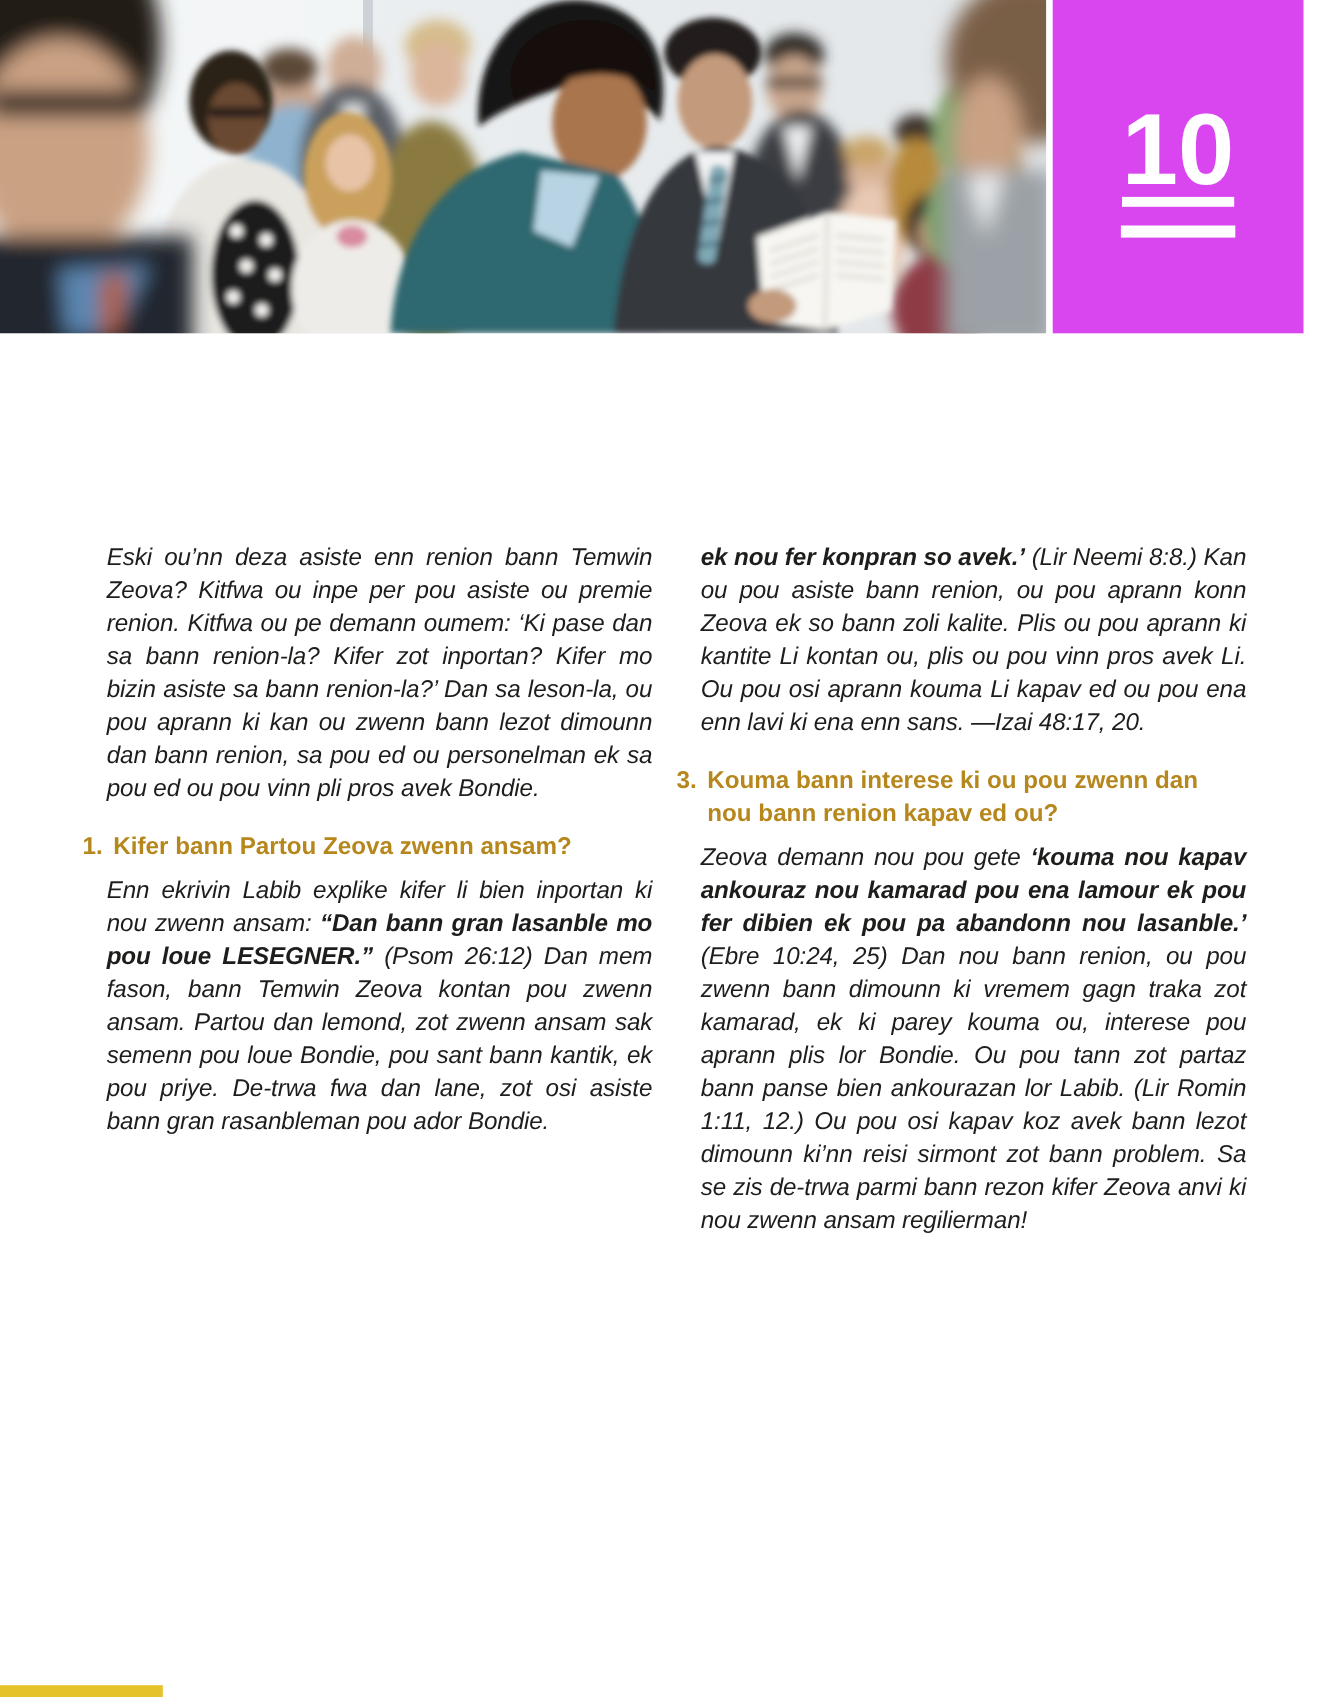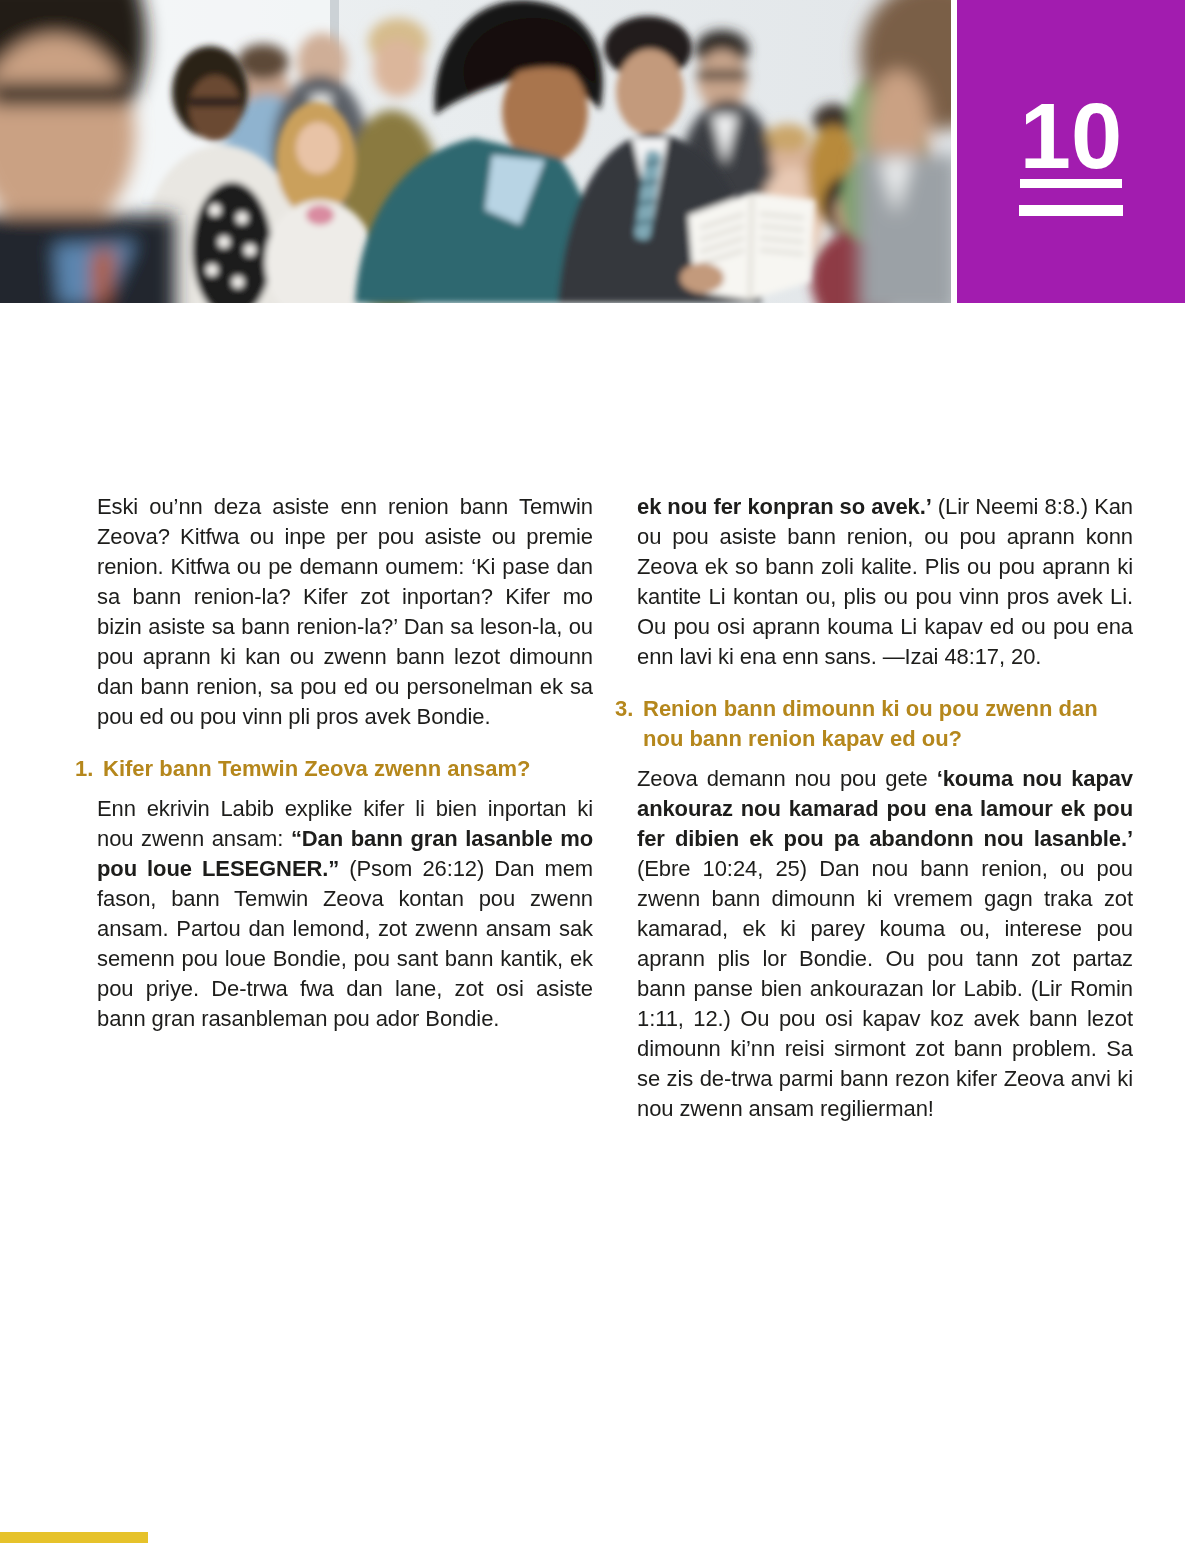--- a/index.html
+++ b/index.html
@@ -2,36 +2,36 @@
 <html><head>
 <meta charset="utf-8">
 <style>
   html,body{margin:0;padding:0;background:#ffffff;}
   .page{position:relative;width:1200px;height:1543px;background:#ffffff;overflow:hidden;
         font-family:"Liberation Sans",sans-serif;color:#1d1d1b;}
 
   
   .photo-wrap{position:absolute;left:0;top:0;width:951px;height:303px;overflow:hidden;background:#e7eaec;}
   .photo-wrap svg{display:block;width:100%;height:100%;}
-  .lesson-box{position:absolute;left:957px;top:0;width:228px;height:303px;background:#a21caf;
+  .lesson-box{position:absolute;left:957px;top:0;width:228px;height:303px;background:#d946ef;
               display:flex;flex-direction:column;align-items:center;justify-content:center;padding-top:14px;box-sizing:border-box;}
   .lesson-num{font-size:92px;font-weight:bold;color:#ffffff;line-height:.78;
               border-bottom:9px solid #ffffff;padding-bottom:6px;display:inline-block;}
   .lesson-bar{width:104px;height:11px;background:#ffffff;margin-top:17px;}
 
   
   .title{position:absolute;left:72px;top:344px;color:#000;}
   .title .tline{font-weight:bold;font-size:55px;line-height:57px;letter-spacing:-1.5px;
                 white-space:nowrap;transform:scaleX(.88);transform-origin:left center;}
 
   
   .columns{position:absolute;left:75px;top:492px;width:1058px;display:flex;gap:22px;}
   .col{width:518px;box-sizing:border-box;}
   .body-p{margin:0 0 14px 0;padding-left:22px;font-size:22px;line-height:30px;
-          text-align:justify;letter-spacing:-.1px;}
+          text-align:justify;letter-spacing:-.1px;font-style:italic;}
   .body-p.continues{text-align-last:justify;}
   .q-head{margin:22px 0 10px 0;font-size:22px;line-height:30px;font-weight:bold;color:#b5871c;
           padding-left:28px;text-indent:-28px;}
   .q-num{display:inline-block;width:28px;text-indent:0;}
   b{font-weight:bold;}
 
   
   .bottom-tab{position:absolute;left:0;bottom:0;width:148px;height:11px;background:#e6c22a;}
 </style>
 </head>
@@ -179,31 +179,31 @@
     <span class="lesson-num">10</span>
     <span class="lesson-bar"></span>
   </div>
 
 
   <div class="columns">
 
     <div class="col">
       <p class="body-p"><span>Eski ou’nn deza asiste enn renion bann Temwin Zeova? Kitfwa ou inpe per pou asiste ou premie renion. Kitfwa ou pe demann oumem: ‘Ki pase dan sa bann renion-la? Kifer zot inportan? Kifer mo bizin asiste sa bann renion-la?’ Dan sa leson-la, ou pou aprann ki kan ou zwenn bann lezot dimounn dan bann renion, sa pou ed ou personelman ek sa pou ed ou pou vinn pli pros avek Bondie.</span></p>
 
-      <p class="q-head"><span class="q-num">1.</span><span>Kifer bann Temwin Zeova zwenn ansam?</span></p>
+      <p class="q-head"><span class="q-num">1.</span><span>Kifer bann Partou Zeova zwenn ansam?</span></p>
 
       <p class="body-p"><span>Enn ekrivin Labib explike kifer li bien inportan ki nou zwenn ansam: </span><b>“Dan bann gran lasanble mo pou loue LESEGNER.”</b><span> (Psom 26:12) Dan mem fason, bann Temwin Zeova kontan pou zwenn ansam. Partou dan lemond, zot zwenn ansam sak semenn pou loue Bondie, pou sant bann kantik, ek pou priye. De-trwa fwa dan lane, zot osi asiste bann gran rasanbleman pou ador Bondie.</span></p>
 
 
     </div>
 
     <div class="col">
       <p class="body-p"><b>ek nou fer konpran so avek.’</b><span> (Lir Neemi 8:8.) Kan ou pou asiste bann renion, ou pou aprann konn Zeova ek so bann zoli kalite. Plis ou pou aprann ki kantite Li kontan ou, plis ou pou vinn pros avek Li. Ou pou osi aprann kouma Li kapav ed ou pou ena enn lavi ki ena enn sans. —Izai 48:17, 20.</span></p>
 
-      <p class="q-head"><span class="q-num">3.</span><span>Renion bann dimounn ki ou pou zwenn dan nou bann renion kapav ed ou?</span></p>
+      <p class="q-head"><span class="q-num">3.</span><span>Kouma bann interese ki ou pou zwenn dan nou bann renion kapav ed ou?</span></p>
 
       <p class="body-p"><span>Zeova demann nou pou gete </span><b>‘kouma nou kapav ankouraz nou kamarad pou ena lamour ek pou fer dibien ek pou pa abandonn nou lasanble.’</b><span> (Ebre 10:24, 25) Dan nou bann renion, ou pou zwenn bann dimounn ki vremem gagn traka zot kamarad, ek ki parey kouma ou, interese pou aprann plis lor Bondie. Ou pou tann zot partaz bann panse bien ankourazan lor Labib. (Lir Romin 1:11, 12.) Ou pou osi kapav koz avek bann lezot dimounn ki’nn reisi sirmont zot bann problem. Sa se zis de-trwa parmi bann rezon kifer Zeova anvi ki nou zwenn ansam regilierman!</span></p>
     </div>
 
   </div>
 
   <div class="bottom-tab"></div>
 
 </div>
 

